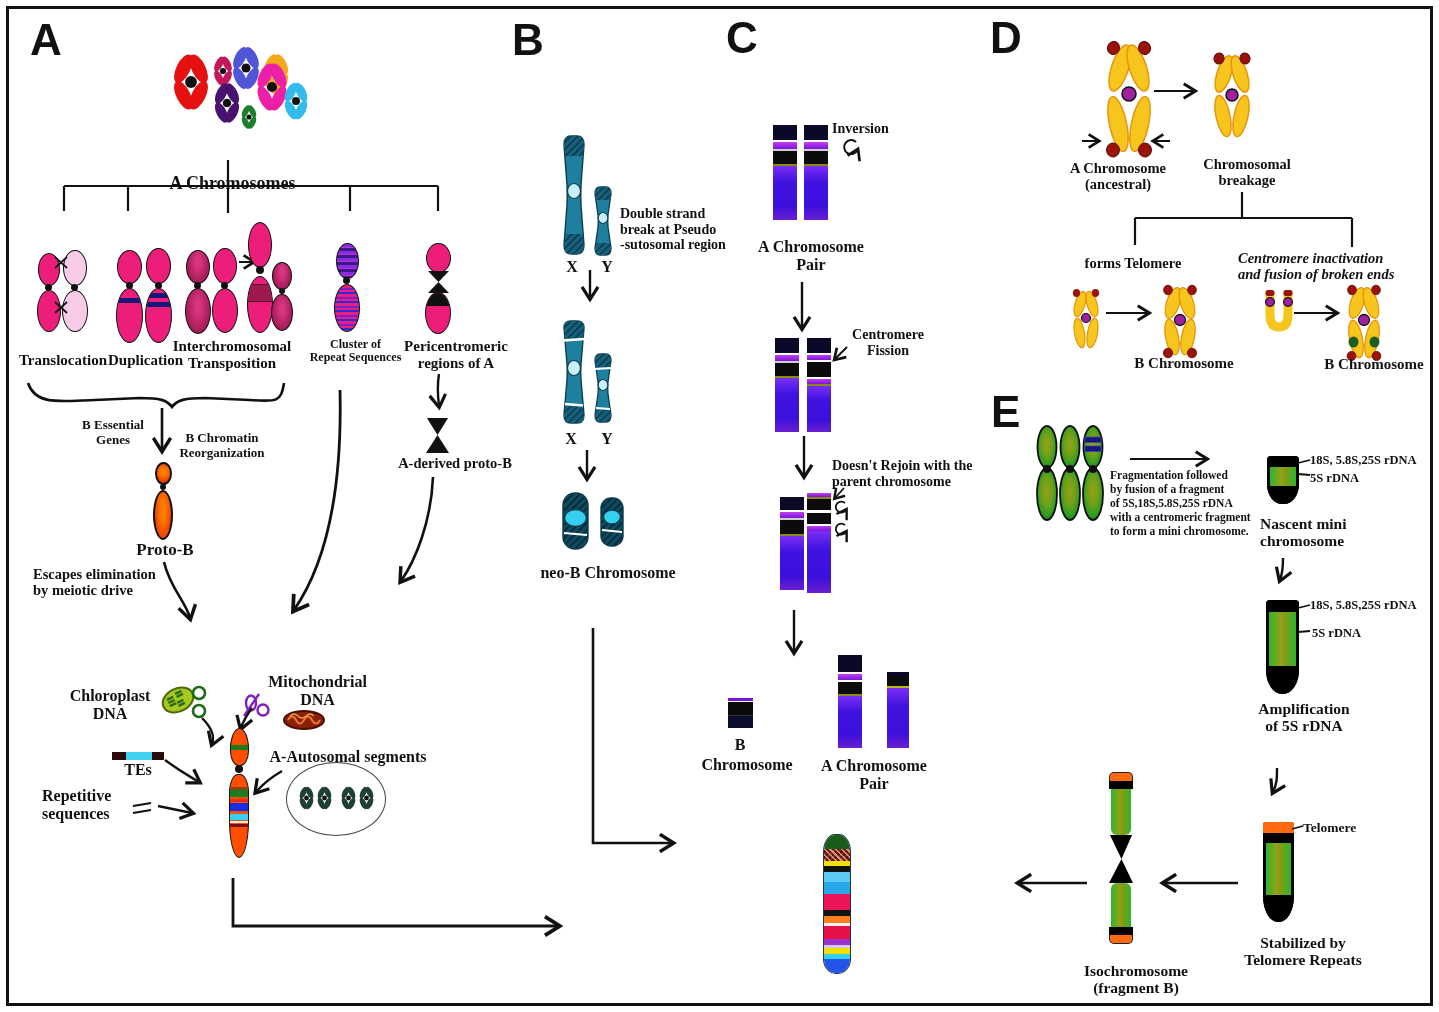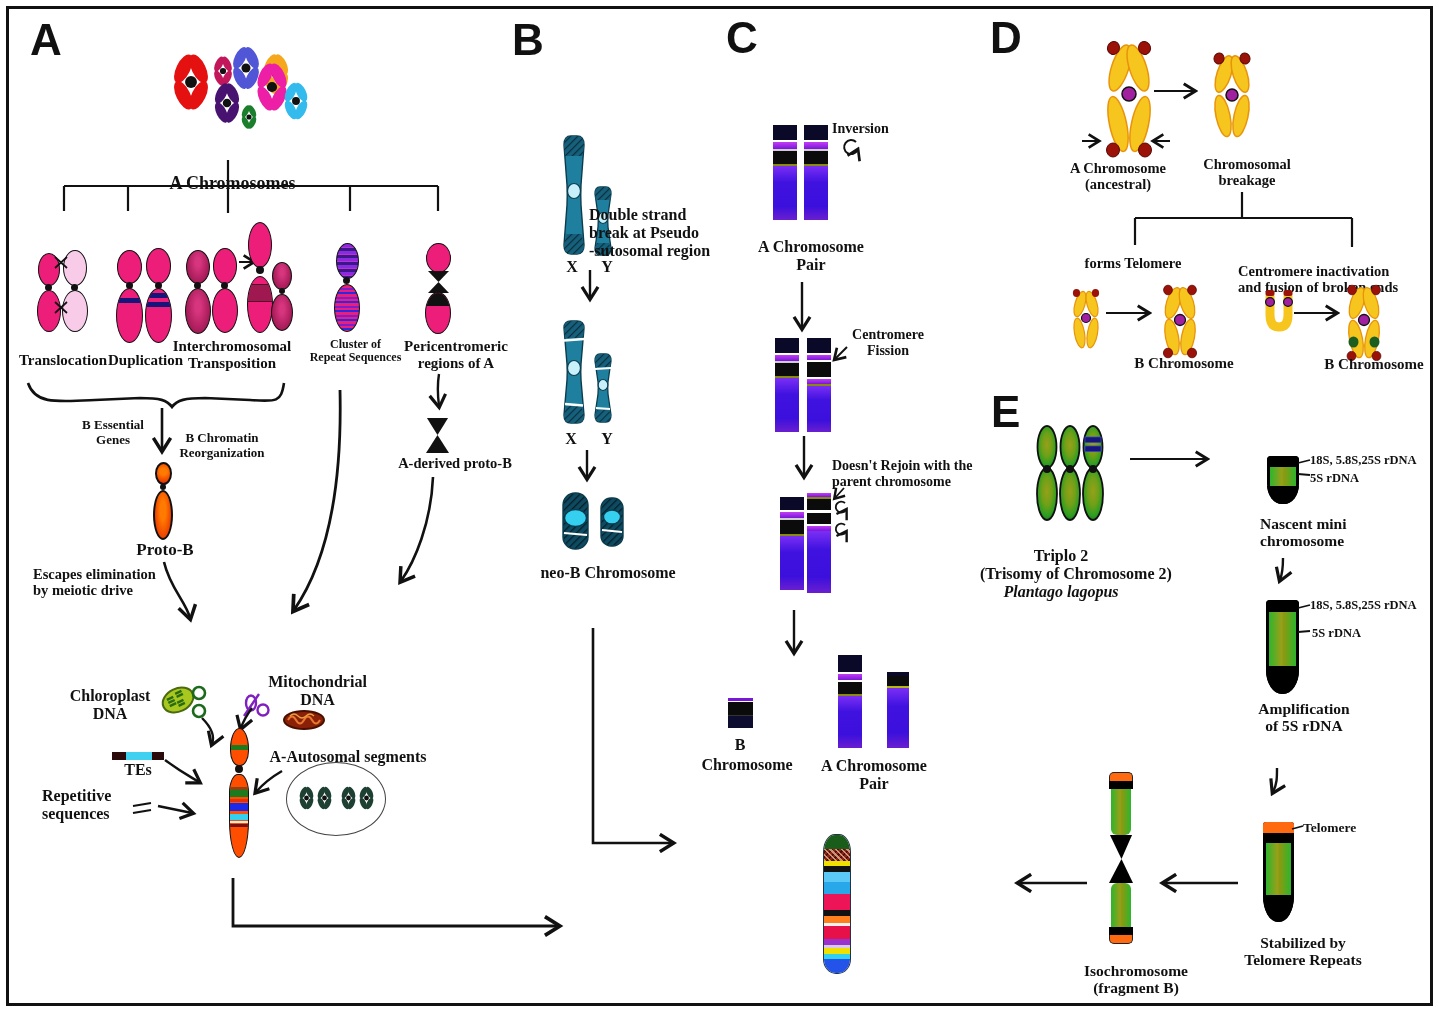--- a/index.html
+++ b/index.html
@@ -297,21 +297,21 @@
   <path d="M5,12 Q5,3 12,3 L18,3 Q25,3 25,12 L23.8,23 L6.2,23 Z" fill="url(#ht)"></path>
   <path d="M7.5,101 L22.5,101 L25,112 Q25,121 18,121 L12,121 Q5,121 5,112 Z" fill="url(#ht)"></path>
   <ellipse cx="15" cy="58" rx="6.5" ry="7.5" fill="#C8F0FA" stroke="#0B3C4E" stroke-width="1.2"></ellipse>
 </svg>
 <svg class="arr" style="left:591px;top:185px;" width="24" height="72" viewBox="0 0 24 72">
   <path d="M4,9 Q4,2 9,2 L15,2 Q20,2 20,9 L17,30 Q16.5,36 17,42 L20,63 Q20,70 15,70 L9,70 Q4,70 4,63 L7,42 Q7.5,36 7,30 Z" fill="#1F7F9E" stroke="#0B3C4E" stroke-width="1.3"></path>
   <path d="M4,9 Q4,2 9,2 L15,2 Q20,2 20,9 L19.3,15 L4.7,15 Z" fill="url(#ht)"></path>
   <path d="M6,58 L18,58 L20,63 Q20,70 15,70 L9,70 Q4,70 4,63 Z" fill="url(#ht)"></path>
   <ellipse cx="12" cy="33" rx="4.8" ry="5.5" fill="#C8F0FA" stroke="#0B3C4E" stroke-width="1.1"></ellipse>
 </svg>
-<div class="lbl lft" style="left:589px;top:206px;font-size:16px;">
+<div class="lbl lft" style="left:620px;top:206px;font-size:14px;">
   <div>Double strand</div>
       <div>break at Pseudo</div>
       <div>-sutosomal region</div>
 </div>
 <div class="lbl" style="left:562px;top:258px;width:20px;font-size:16px;">X</div>
 <div class="lbl" style="left:597px;top:258px;width:20px;font-size:16px;">Y</div>
 <svg class="arr" style="left:583px;top:268px;" width="14" height="38" viewBox="0 0 14 38">
       <path d="M7,2 L7,30" stroke="#111" stroke-width="2.4" fill="none" marker-end="url(#ah)"></path>
     </svg>
 
@@ -550,21 +550,21 @@
       <div>(ancestral)</div>
 </div>
 <div class="lbl" style="left:1198px;top:156px;width:98px;font-size:14.5px;">
   <div>Chromosomal</div>
       <div>breakage</div>
 </div>
 <svg class="arr" style="left:1130px;top:190px;" width="230" height="60" viewBox="0 0 230 60">
   <path d="M112,2 L112,28 M5,28 L222,28 M5,28 L5,55 M222,28 L222,57" fill="none" stroke="#111" stroke-width="2.2"></path>
 </svg>
 <div class="lbl" style="left:1078px;top:255px;width:110px;font-size:14.5px;">forms Telomere</div>
-<div class="lbl lft" style="left:1238px;top:263px;font-size:14.5px;">
+<div class="lbl lft" style="left:1238px;top:250px;font-size:14.5px;font-style:italic;">
   <div>Centromere inactivation</div>
       <div>and fusion of broken ends</div>
 </div>
 
 <svg class="arr" style="left:1070px;top:288px;" width="32" height="62" viewBox="0 0 32 62">
   <g fill="#F6C51E" stroke="#E8940A" stroke-width="1.2">
     <ellipse cx="10" cy="16" rx="5" ry="13" transform="rotate(16 10 16)"></ellipse>
     <ellipse cx="22" cy="16" rx="5" ry="13" transform="rotate(-16 22 16)"></ellipse>
     <ellipse cx="9.5" cy="45" rx="5" ry="15" transform="rotate(-10 9.5 45)"></ellipse>
     <ellipse cx="22.5" cy="45" rx="5" ry="15" transform="rotate(10 22.5 45)"></ellipse>
@@ -637,24 +637,26 @@
   </g>
   <circle cx="11" cy="45" r="4" fill="#111"></circle>
       <circle cx="34" cy="45" r="4" fill="#111"></circle>
       <circle cx="57" cy="45" r="4" fill="#111"></circle>
   <rect x="49" y="13" width="16" height="5.5" fill="#15157A" stroke="#4040C0" stroke-width=".8"></rect>
   <rect x="49" y="22" width="16" height="5.5" fill="#15157A" stroke="#4040C0" stroke-width=".8"></rect>
 </svg>
 <svg class="arr" style="left:1128px;top:452px;" width="86" height="14" viewBox="0 0 86 14">
       <path d="M2,7 L78,7" stroke="#111" stroke-width="2.2" fill="none" marker-end="url(#ah)"></path>
     </svg>
-<div class="lbl" style="left:980px;top:547px;width:162px;font-size:16px;">
-  <div>Triplo 2</div>
-      <div>(Trisomy of Chromosome 2)</div>
-  <div class="ital">Plantago lagopus</div>
+<div class="lbl lft" style="left:1110px;top:468px;font-size:11.5px;line-height:1.22;">
+  <div>Fragmentation followed</div>
+      <div>by fusion of a fragment</div>
+      <div>of 5S,18S,5.8S,25S rDNA</div>
+  <div>with a centromeric fragment</div>
+      <div>to form a mini chromosome.</div>
 </div>
 
 <div class="bullet" style="left:1267px;top:456px;width:32px;height:48px;border-radius:4px 4px 15px 15px / 4px 4px 20px 20px;">
   <div style="height:11px;background:#000;"></div>
   <div class="grnbody" style="height:19px;margin:0 3px;width:auto;"></div>
   <div style="flex:1;background:#000;"></div>
 </div>
 <svg class="arr" style="left:1296px;top:456px;" width="16" height="26" viewBox="0 0 16 26">
       <path d="M2,7 L14,4 M2,18 L14,19" stroke="#111" stroke-width="1.8" fill="none"></path>
     </svg>

